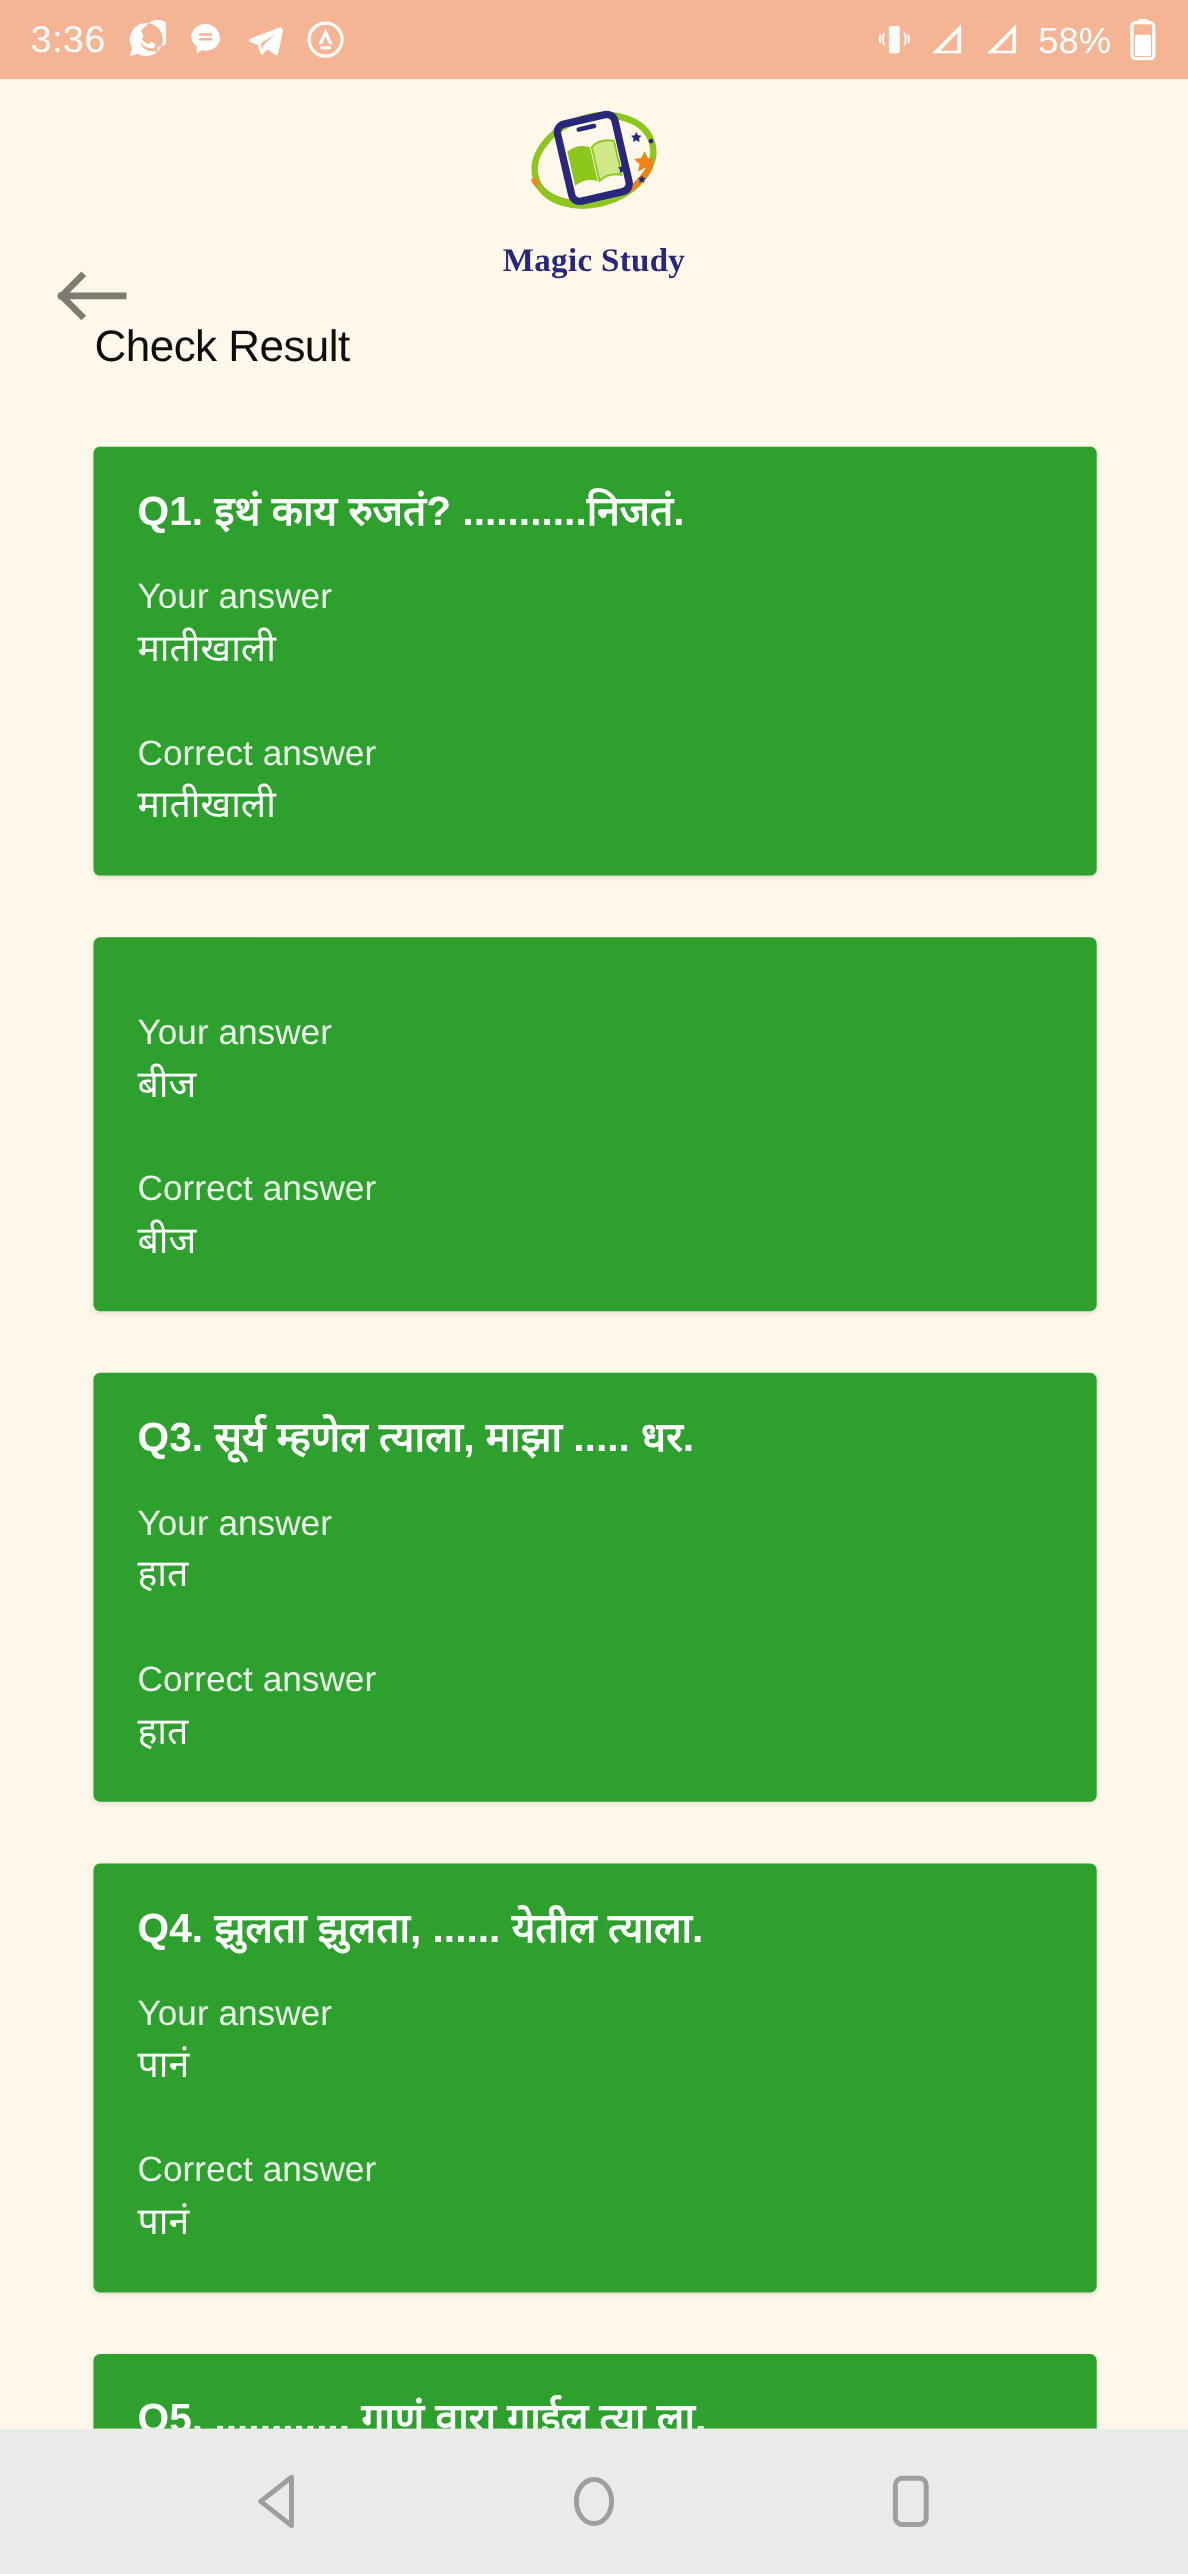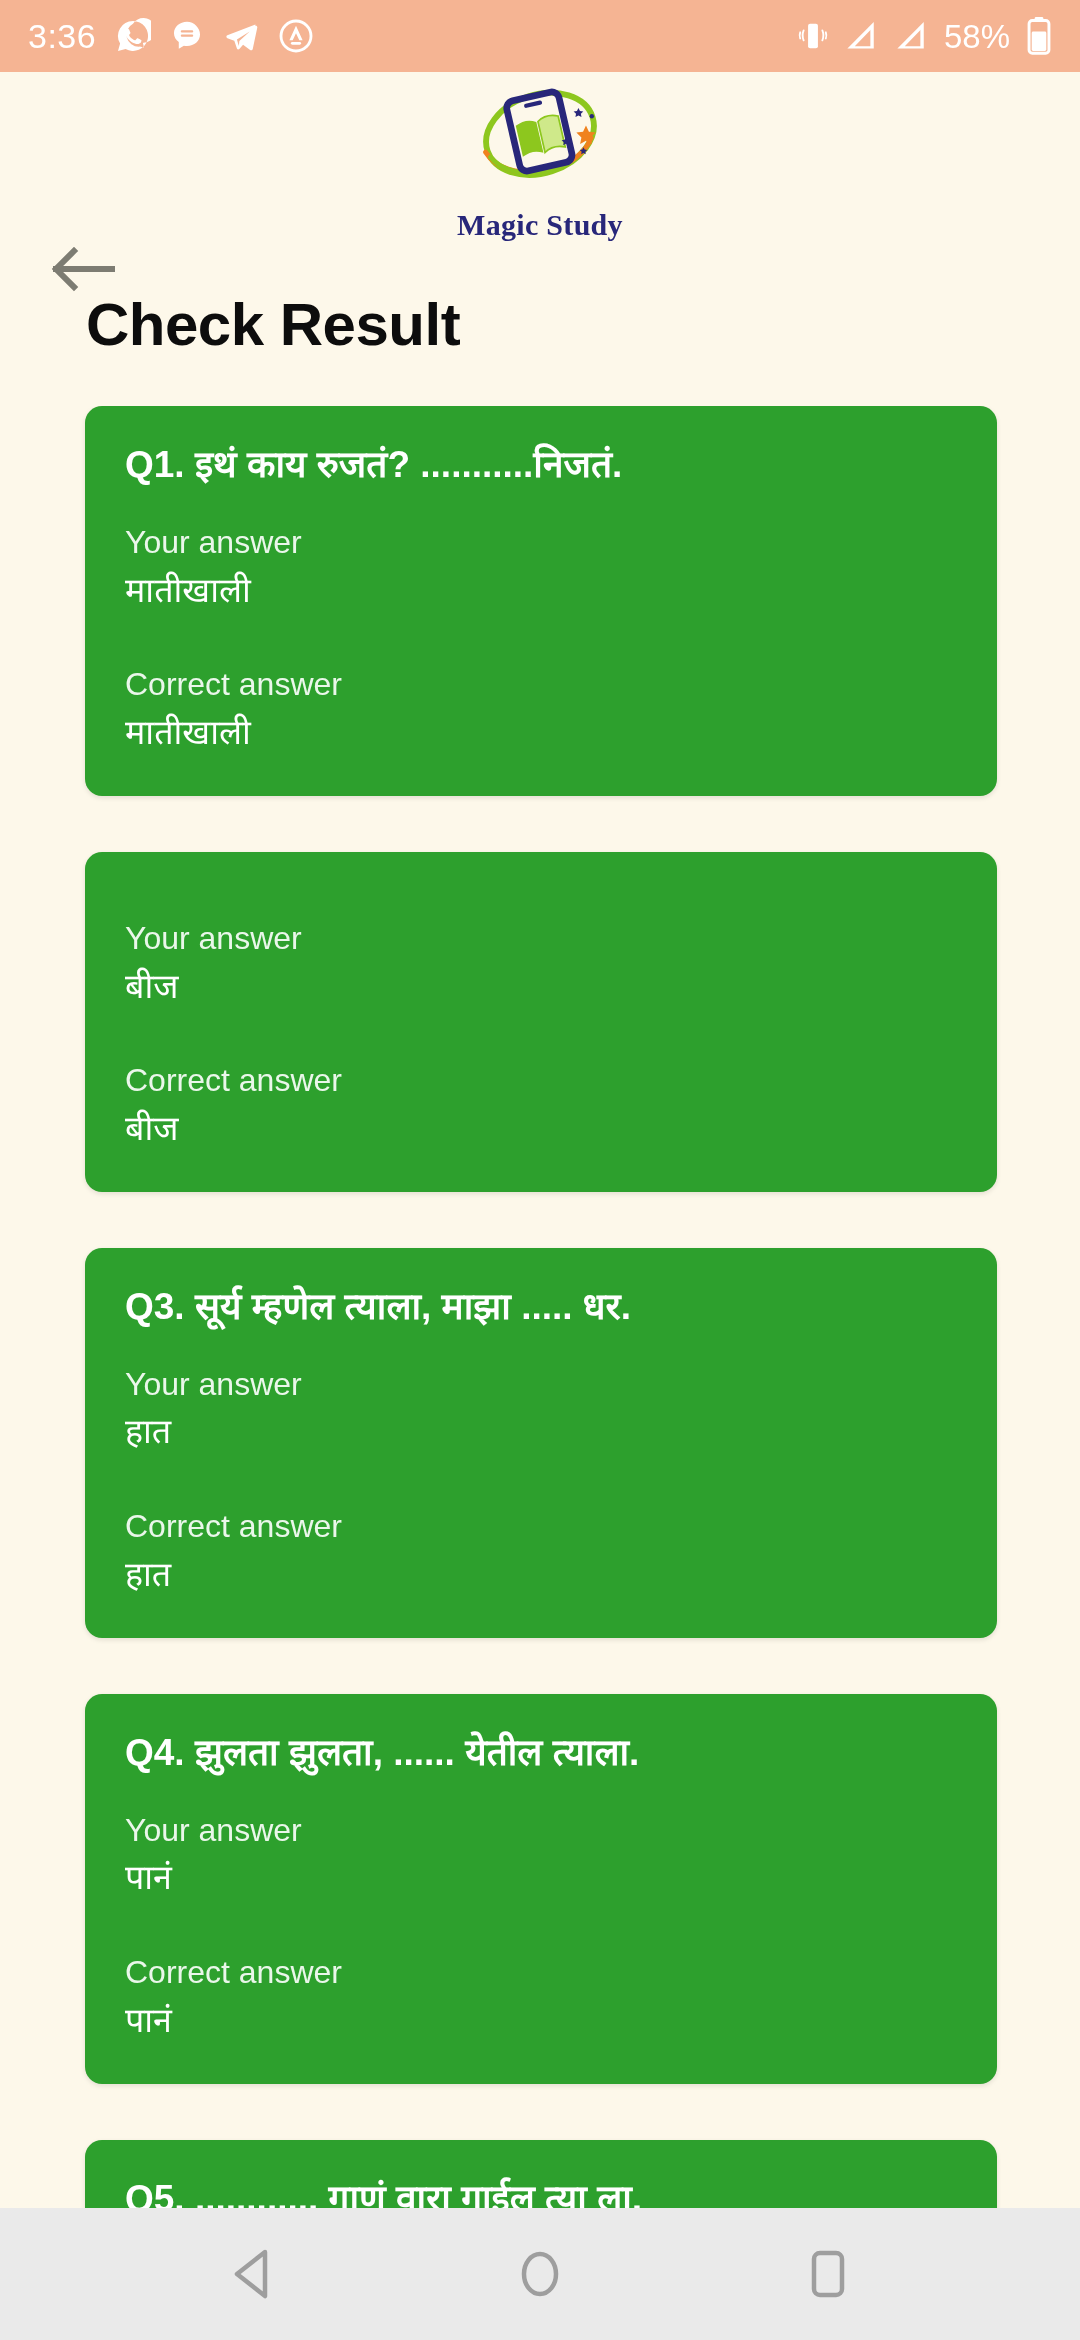--- a/index.html
+++ b/index.html
@@ -24,43 +24,43 @@
   .sb-ico{ display:inline-flex; align-items:center; justify-content:center; }
   .sb-pct{ color:#fff; font-size:33px; font-weight:400; line-height:1; }
 
   
   .header{ position:absolute; top:72px; left:0; width:1080px; height:250px; }
   .back-btn{
     position:absolute; left:48px; top:168px; width:78px; height:58px;
     display:flex; align-items:center; justify-content:flex-start; cursor:pointer;
   }
   .logo-wrap{
-    position:absolute; left:50%; transform:translateX(-50%); top:10px;
+    position:absolute; left:50%; transform:translateX(-50%); top:22px;
     width:260px; height:160px; display:flex; flex-direction:column; align-items:center;gap:28px;
   }
   .logo-name{
     font-family:"Liberation Serif", serif;
     color:#28277a; font-size:30px; font-weight:700; letter-spacing:.3px;
     margin-top:-4px;
   }
   .page-title{
     position:absolute; left:86px; top:295px;
-    font-size:60px; font-weight:700; color:#0d0d0d; letter-spacing:-.5px;
+    font-size:40px; font-weight:400; color:#0d0d0d; letter-spacing:-.5px;
     line-height:1;
   }
 
   
   .list{
     position:absolute; top:406px; left:0; width:1080px; height:1802px;
     overflow:hidden;
   }
   .card{
     margin:0 83px 56px 85px;
     background:#2DA02D;
-    border-radius:17px;
+    border-radius:6px;
     padding:34px 32px 40px 40px;
     box-shadow:0 2px 5px rgba(0,0,0,.10);
   }
   .q-text{
     color:#ffffff; font-size:37px; font-weight:700; line-height:1.35;
     font-family:"Liberation Sans", sans-serif;
   }
   .ans-block{ margin-top:32px; }
   .ans-block.second{ margin-top:51px; }
   .ans-label{

